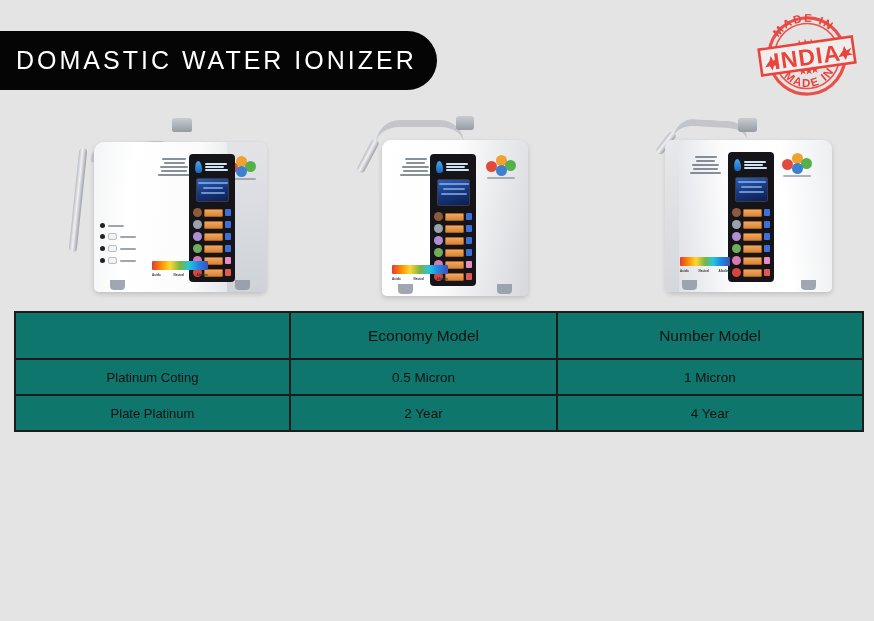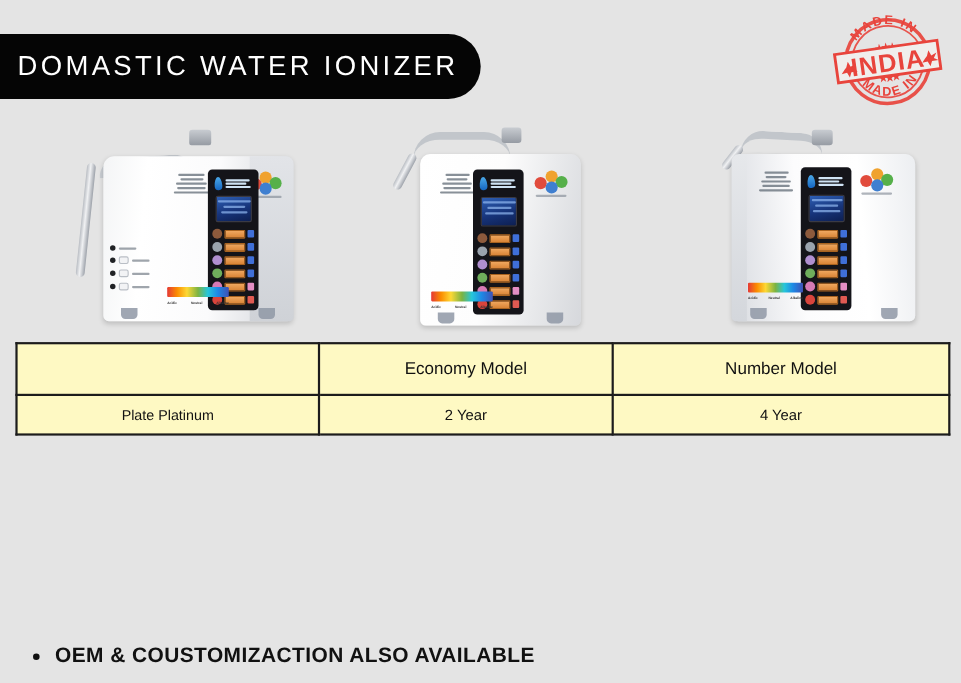--- a/index.html
+++ b/index.html
@@ -146,21 +146,21 @@
 
   
   .spec-table {
     position: absolute; left: 14px; top: 311px;
     width: 848px;
     border-collapse: collapse;
     table-layout: fixed;
   }
   .spec-table td, .spec-table th {
     border: 2px solid #1c1c1c;
-    background: #fef9c3;
+    background: #0f766e;
     text-align: center;
     vertical-align: middle;
     color: #111111;
     font-weight: normal;
   }
   .spec-table .col-label { width: 275px; }
   .spec-table .col-eco   { width: 267px; }
   .spec-table .col-prem  { width: 306px; }
   .hdr-cell { height: 47px; font-size: 15.5px; font-weight: bold; }
   .row-label { font-size: 13px; font-weight: bold; height: 36px; }
@@ -502,25 +502,26 @@
     </colgroup>
     <thead>
       <tr>
         <th class="hdr-cell"></th>
         <th class="hdr-cell">Economy Model</th>
         <th class="hdr-cell">Number Model</th>
       </tr>
     </thead>
     <tbody>
       <tr>
+        <td class="row-label">Platinum Coting</td>
+        <td class="row-val">0.5 Micron</td>
+        <td class="row-val">1 Micron</td>
+      </tr>
+      <tr>
         <td class="row-label">Plate Platinum</td>
         <td class="row-val">2 Year</td>
         <td class="row-val">4 Year</td>
       </tr>
     </tbody>
   </table>
 
-  <div class="footer-note">
-    <div class="bullet-dot"></div>
-    <div class="footer-text">OEM &amp; COUSTOMIZACTION ALSO AVAILABLE</div>
-  </div>
 
 </div>
 
 </body></html>

